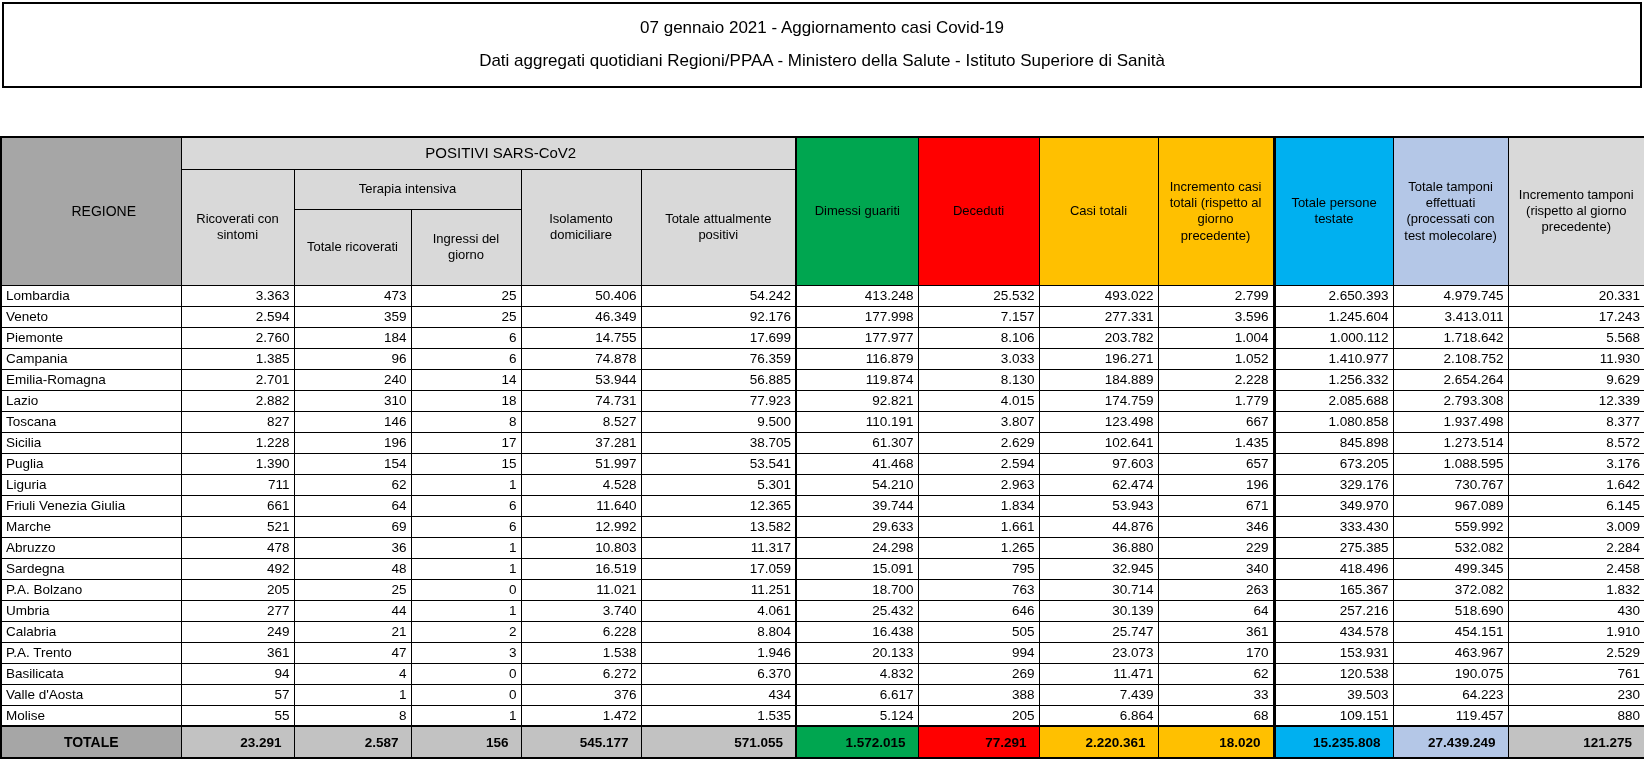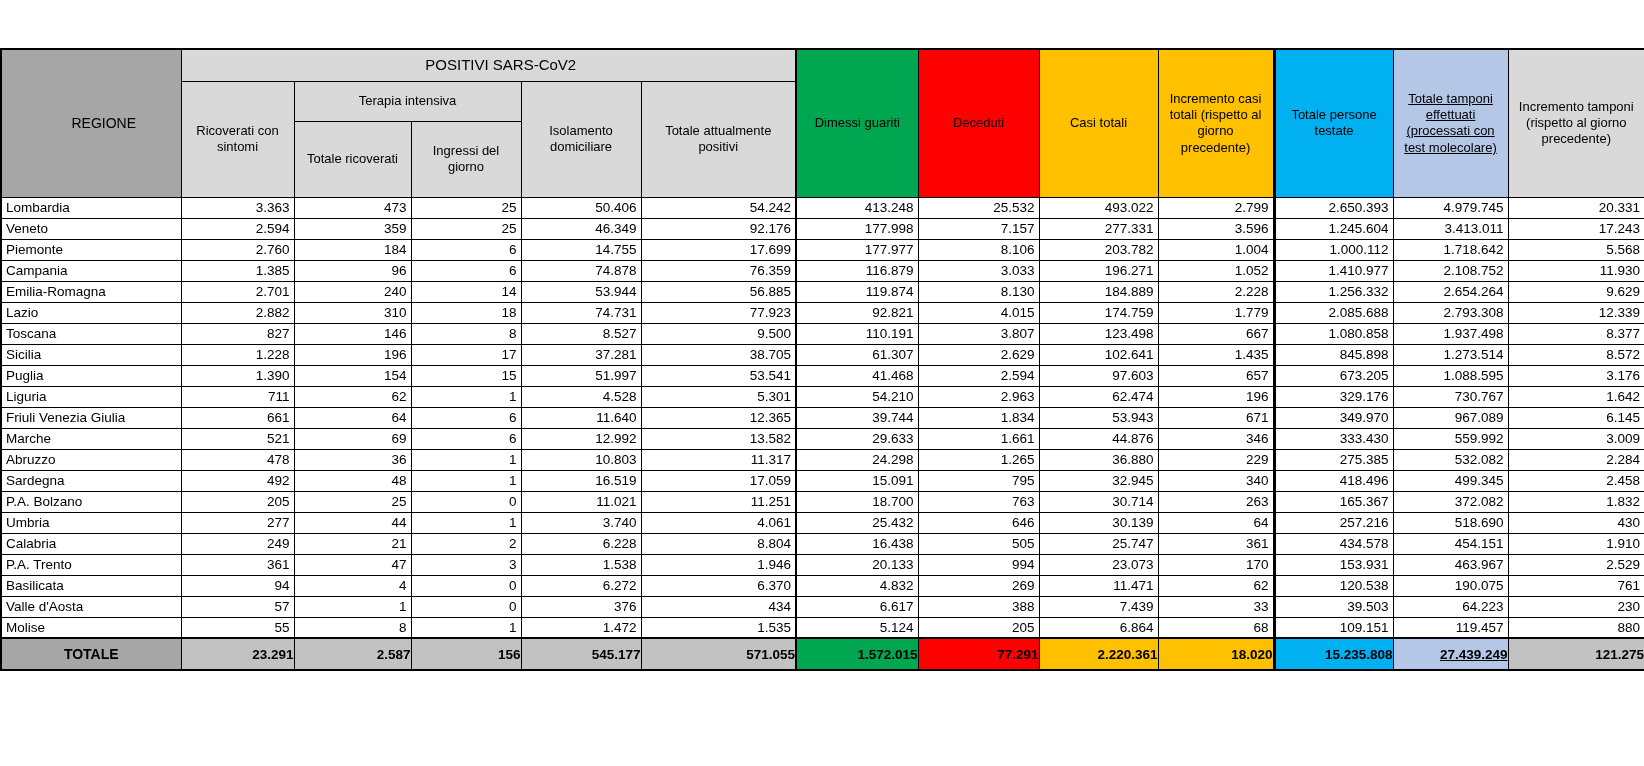--- a/index.html
+++ b/index.html
@@ -10,40 +10,44 @@
   table.covid td,table.covid th{border:1px solid #000;overflow:hidden;box-sizing:border-box;font-weight:normal;}
   table.covid{border:2px solid #000;}
   .hdr{font-size:13px;text-align:center;vertical-align:middle;line-height:1.25;padding:1px 3px;}
   .hdr-bold{font-weight:bold;font-size:14px;padding-left:28px;}
   .bg-midgray{background:var(--mid-gray);margin-left:29px;}
   .bg-lgray{background:var(--light-gray);}
   .bg-green{background:var(--green);}
   .bg-red{background:var(--red);}
   .bg-amber{background:var(--amber);}
   .bg-cyan{background:var(--cyan);}
-  .bg-peri{background:var(--periwinkle);text-decoration:underline;}
+  .bg-peri{background:var(--periwinkle);}
   .bg-tgray{background:var(--totale-gray);}
   tr.data-row{height:21px;}
   tr.data-row td{font-size:13.5px;padding:0 4px 0 4px;white-space:nowrap;}
   td.region{text-align:left;}
   td.num{text-align:right;}
   .sep-strong{border-left-width:3px !important;}
   .sep-med{border-left-width:2px !important;}
   tr.totale-row{height:32px;}
-  tr.totale-row td{font-size:13.5px;font-weight:bold;padding:0 0;white-space:nowrap;border-top-width:2px;}
+  tr.totale-row td{font-size:13.5px;font-weight:bold;padding:0 12px;white-space:nowrap;border-top-width:2px;}
   tr.totale-row td.totale-label{text-align:center;font-size:14px;}
   .row1{height:32px;}
   .row2{height:40px;}
   .row3{height:76px;}
 </style>
 </head>
 <body>
 
 <div class="page">
 
+  <div class="title-box">
+    <div class="title-line">07 gennaio 2021 - Aggiornamento casi Covid-19</div>
+    <div class="title-line">Dati aggregati quotidiani Regioni/PPAA - Ministero della Salute - Istituto Superiore di Sanità</div>
+  </div>
 
   <table class="covid">
     <colgroup>
       <col style="width:180px">
         <col style="width:113px">
         <col style="width:117px">
         <col style="width:110px">
       <col style="width:120px">
         <col style="width:155px">
         <col style="width:122px">

